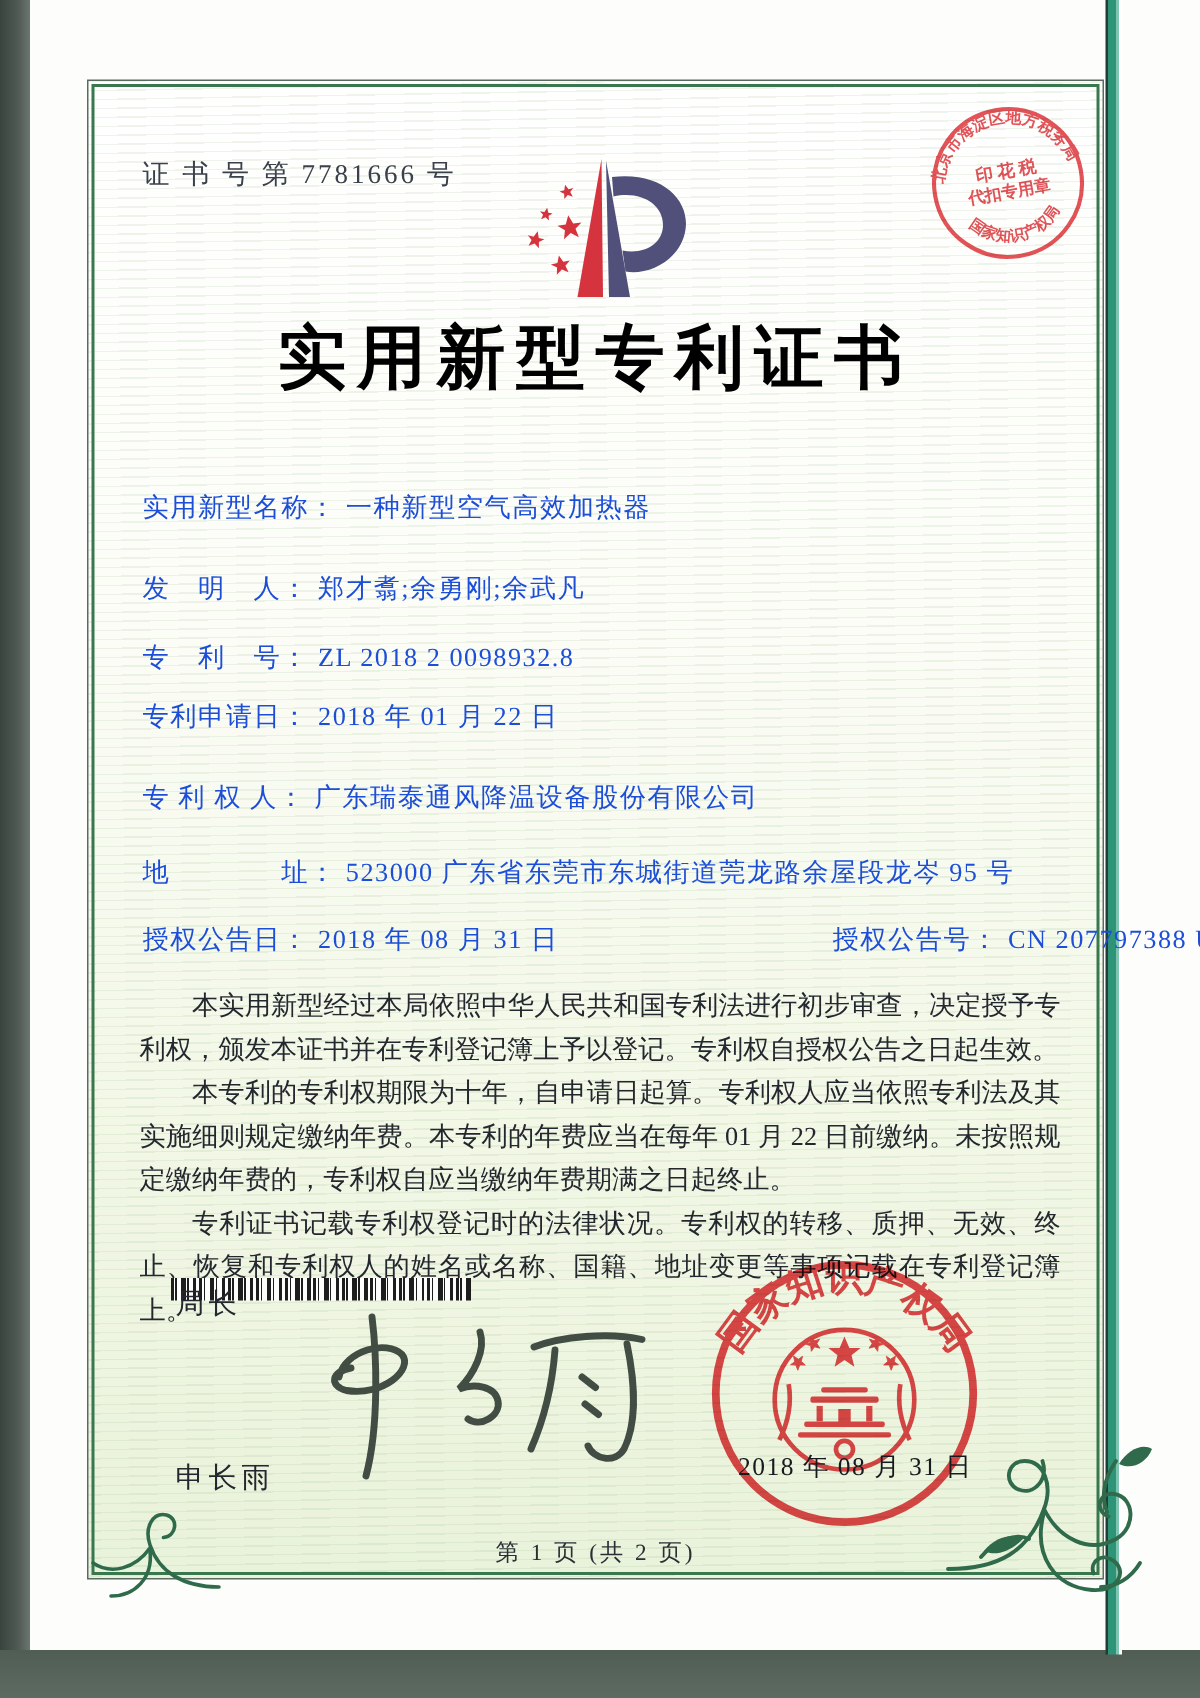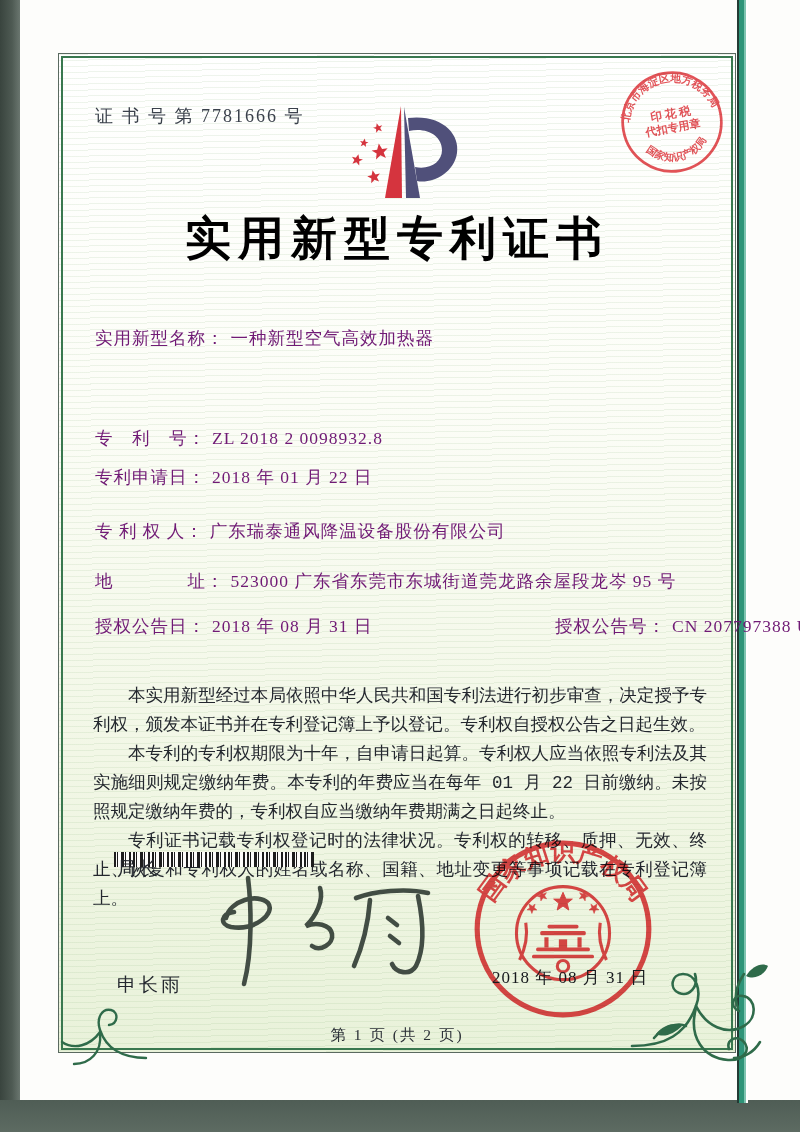--- a/index.html
+++ b/index.html
@@ -23,27 +23,27 @@
   .cert-frame-inner{position:absolute;left:2px;top:2px;right:2px;bottom:2px;
       border:2px solid #39784f;}
 
   .cert-no{position:absolute;left:95px;top:104px;font-size:18px;letter-spacing:2px;color:#3a414b;}
 
   .logo{position:absolute;left:328px;top:96px;width:170px;height:118px;}
 
   .title{position:absolute;left:58px;top:208px;width:678px;text-align:center;
       font-size:46px;font-weight:700;letter-spacing:7px;color:#000000;}
 
-  .frow{position:absolute;left:95px;font-size:17.5px;white-space:nowrap;color:#701a75;}
+  .frow{position:absolute;left:95px;font-size:17.5px;white-space:nowrap;color:#1d4ed8;}
   .frow .flabel{letter-spacing:1px;}
   .frow .fvalue{margin-left:6px;letter-spacing:1px;}
   .grant-no-group{position:absolute;left:460px;top:0;}
 
-  .body-text{position:absolute;left:93px;top:682px;width:614px;font-size:17.5px;
-      line-height:29px;text-align:justify;color:#23272e;font-family:Liberation Mono, monospace;}
+  .body-text{position:absolute;left:93px;top:656px;width:614px;font-size:17.5px;
+      line-height:29px;text-align:justify;color:#23272e;}
   .body-text p{margin:0;text-indent:2em;}
 
   .barcode{position:absolute;left:114px;top:852px;width:200px;height:15px;
       background:repeating-linear-gradient(90deg,#1d1d1d 0 2px,#fdfdfb 2px 3px,#1d1d1d 3px 4px,#fdfdfb 4px 7px,#1d1d1d 7px 10px,#fdfdfb 10px 11px,#1d1d1d 11px 12px,#fdfdfb 12px 15px,#1d1d1d 15px 17px,#fdfdfb 17px 19px);}
 
   .sig-title{position:absolute;left:117px;top:856px;font-size:19px;letter-spacing:3px;color:#23272e;}
   .sig-name{position:absolute;left:117px;top:940px;font-size:19px;letter-spacing:3px;color:#23272e;margin-top:32px;}
   .signature{position:absolute;left:208px;top:868px;width:240px;height:128px;}
 
   .seal-main{position:absolute;left:472px;top:838px;width:182px;height:182px;opacity:.93;mix-blend-mode:multiply;}
@@ -101,20 +101,23 @@
     </text>
     <text font-size="9.5" fill="#e04046" font-weight="700">
       <textPath href="#taxbot" startOffset="50%" text-anchor="middle">国家知识产权局</textPath>
     </text>
     <text x="50" y="46" text-anchor="middle" font-size="11" font-weight="700" fill="#e04046">印 花 税</text>
     <text x="50" y="59" text-anchor="middle" font-size="10.5" font-weight="700" fill="#e04046">代扣专用章</text>
   </svg>
 
   <div class="frow" style="top:326px">
     <span class="flabel">实用新型名称：</span><span class="fvalue">一种新型空气高效加热器</span>
+  </div>
+  <div class="frow" style="top:380px">
+    <span class="flabel">发　明　人：</span><span class="fvalue">郑才翥;余勇刚;余武凡</span>
   </div>
   <div class="frow" style="top:426px">
     <span class="flabel">专　利　号：</span><span class="fvalue">ZL 2018 2 0098932.8</span>
   </div>
   <div class="frow" style="top:465px">
     <span class="flabel">专利申请日：</span><span class="fvalue">2018 年 01 月 22 日</span>
   </div>
   <div class="frow" style="top:519px">
     <span class="flabel">专 利 权 人：</span><span class="fvalue">广东瑞泰通风降温设备股份有限公司</span>
   </div>

